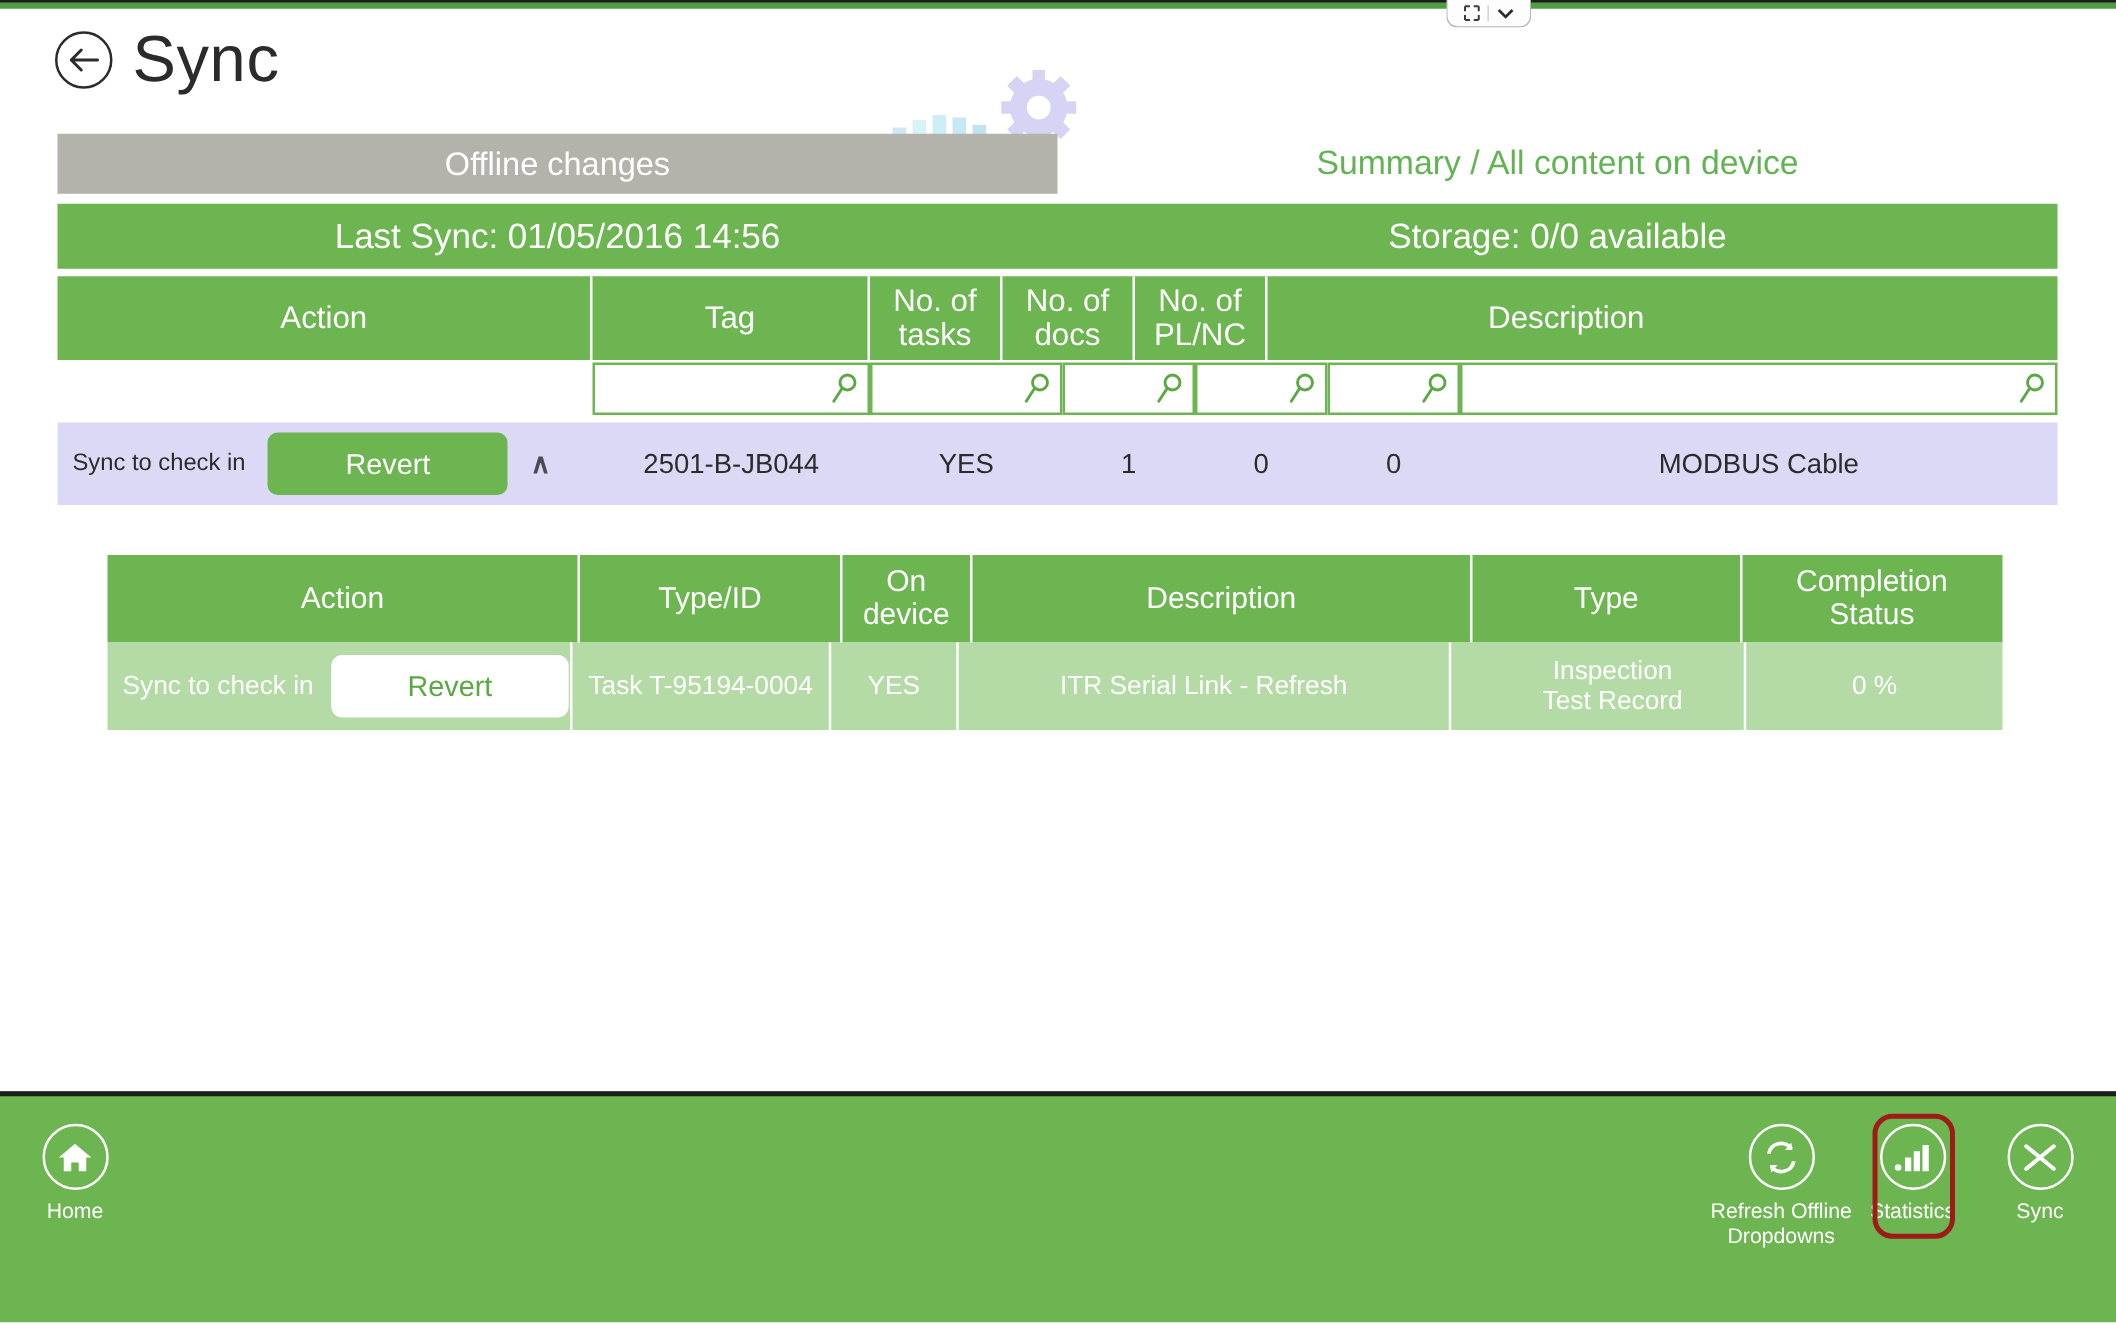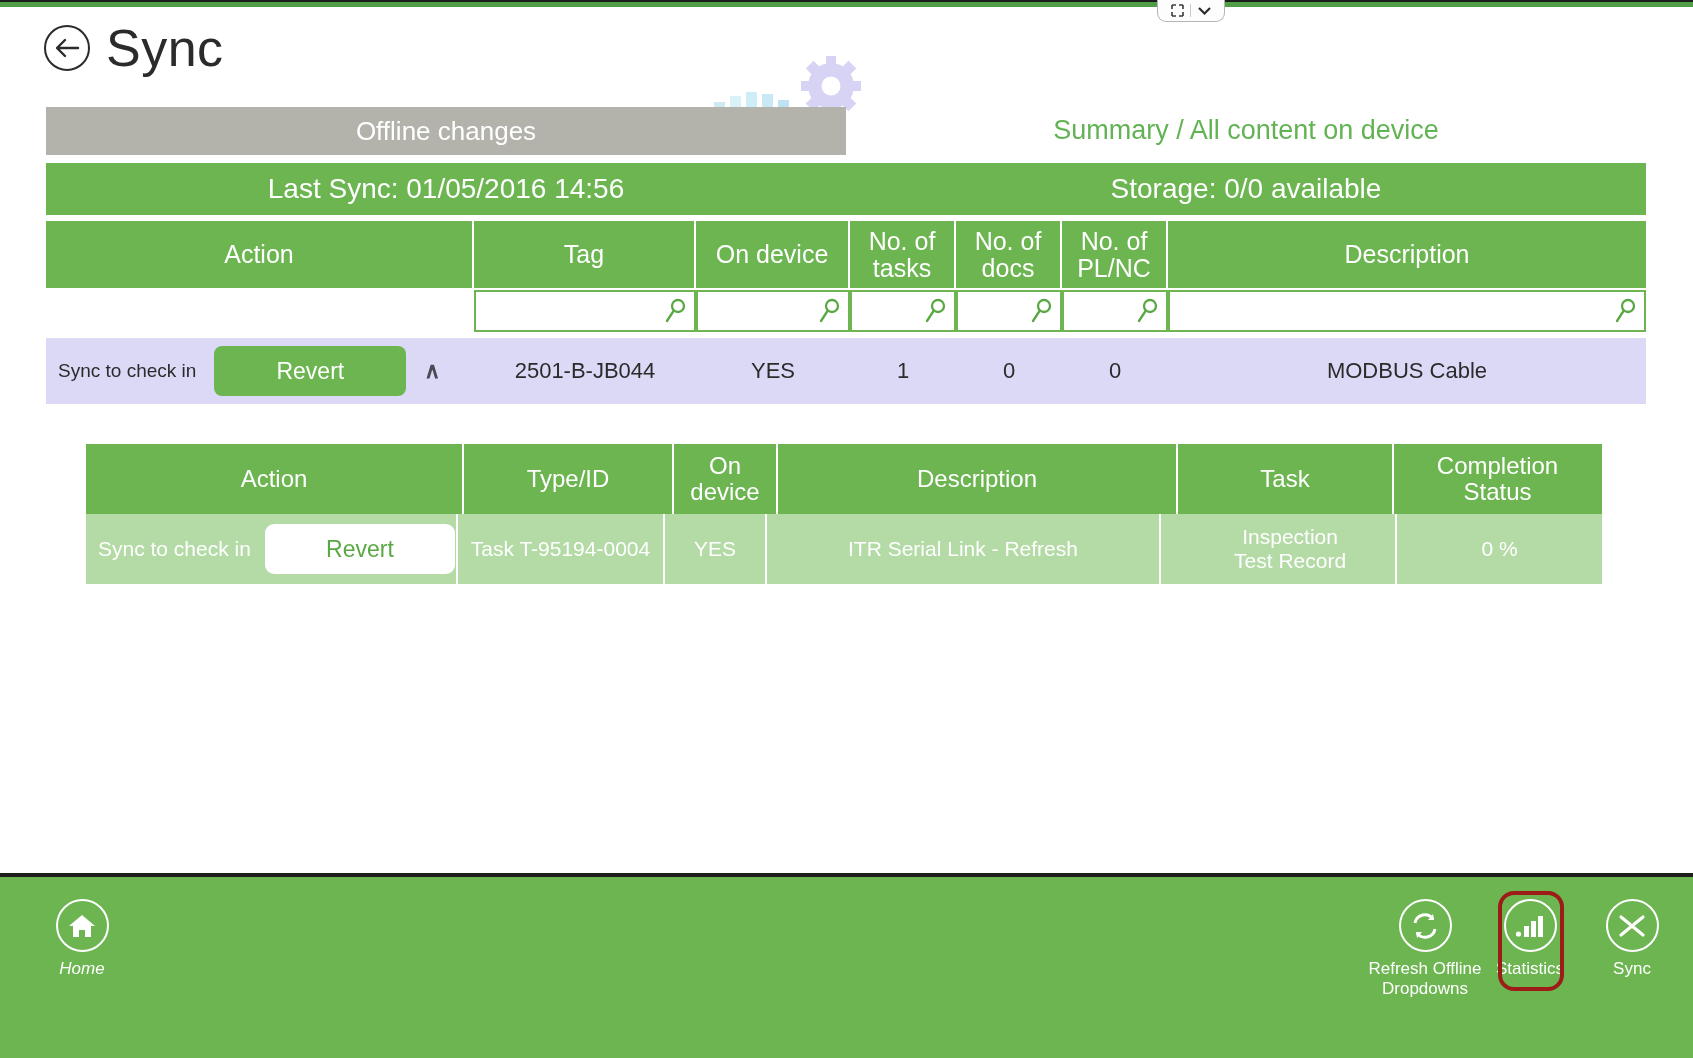--- a/index.html
+++ b/index.html
@@ -292,21 +292,20 @@
   <div class="summary-title">Summary / All content on device</div>
 
   <div class="info-bar">
     <div class="info-cell left">Last Sync: 01/05/2016 14:56</div>
     <div class="info-cell right">Storage: 0/0 available</div>
   </div>
 
   <div class="master-head" id="master-head">
       <div class="mh" style="width: 428px;">Action</div>
       <div class="mh" style="width: 222px;">Tag</div>
-      <div class="mh" style="width: 154px;">On device</div>
       <div class="mh" style="width: 106px;">
         <div>
           <div>No. of</div>
           <div>tasks</div>
         </div>
       </div>
       <div class="mh" style="width: 106px;">
         <div>
           <div>No. of</div>
           <div>docs</div>
@@ -390,21 +389,21 @@
   <div class="detail-head" id="detail-head">
       <div class="dh" style="width: 378px;">Action</div>
       <div class="dh" style="width: 210px;">Type/ID</div>
       <div class="dh" style="width: 104px;">
         <div>
           <div>On</div>
           <div>device</div>
         </div>
       </div>
       <div class="dh" style="width: 400px;">Description</div>
-      <div class="dh" style="width: 216px;">Task</div>
+      <div class="dh" style="width: 216px;">Type</div>
       <div class="dh" style="width: 207px;">
         <div>
           <div>Completion</div>
           <div>Status</div>
         </div>
       </div>
     </div>
 
   <div class="detail-row" id="detail-row" style="background: rgb(180, 219, 166);">
       <div class="dc action" style="width: 378px;">
@@ -417,21 +416,21 @@
       <div class="dc" style="width: 216px; margin-left: 24px;">
         <div>
           <div>Inspection</div>
           <div>Test Record</div>
         </div>
       </div>
       <div class="dc" style="width: 208px;">0 %</div>
     </div>
 
   <div class="appbar" id="appbar" style="background: rgb(108, 181, 81);">
-      <div class="appbar-item" style="left: 22px; font-style: italic;">
+      <div class="appbar-item" style="left: 0;">
         <div class="ico-circle">
           <svg width="30" height="28" viewBox="0 0 30 28">
             <path d="M15 3 L28 14 H24 V25 H18 V18 H12 V25 H6 V14 H2 Z" fill="#ffffff"></path>
           </svg>
         </div>
         <div class="appbar-label">Home</div>
       </div>
       <div class="appbar-item" style="left: 1365px;">
         <div class="ico-circle">
           <svg width="32" height="32" viewBox="0 0 32 32">

